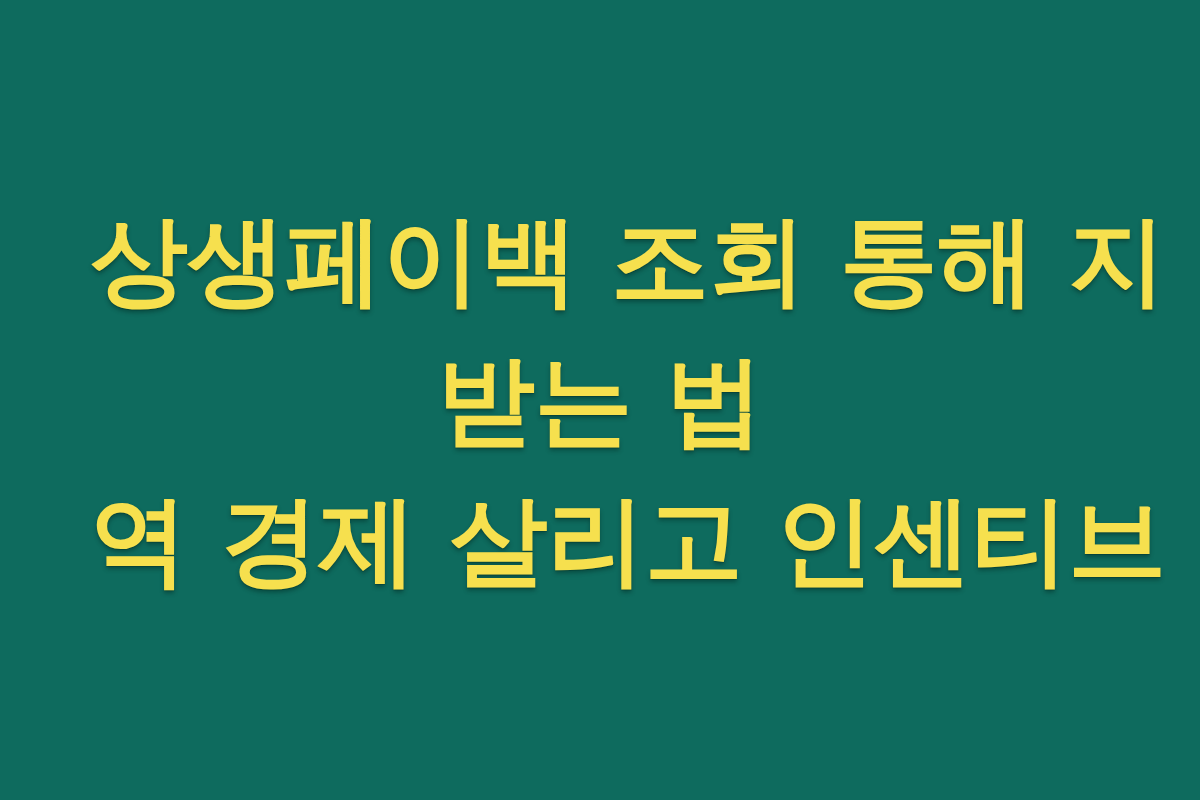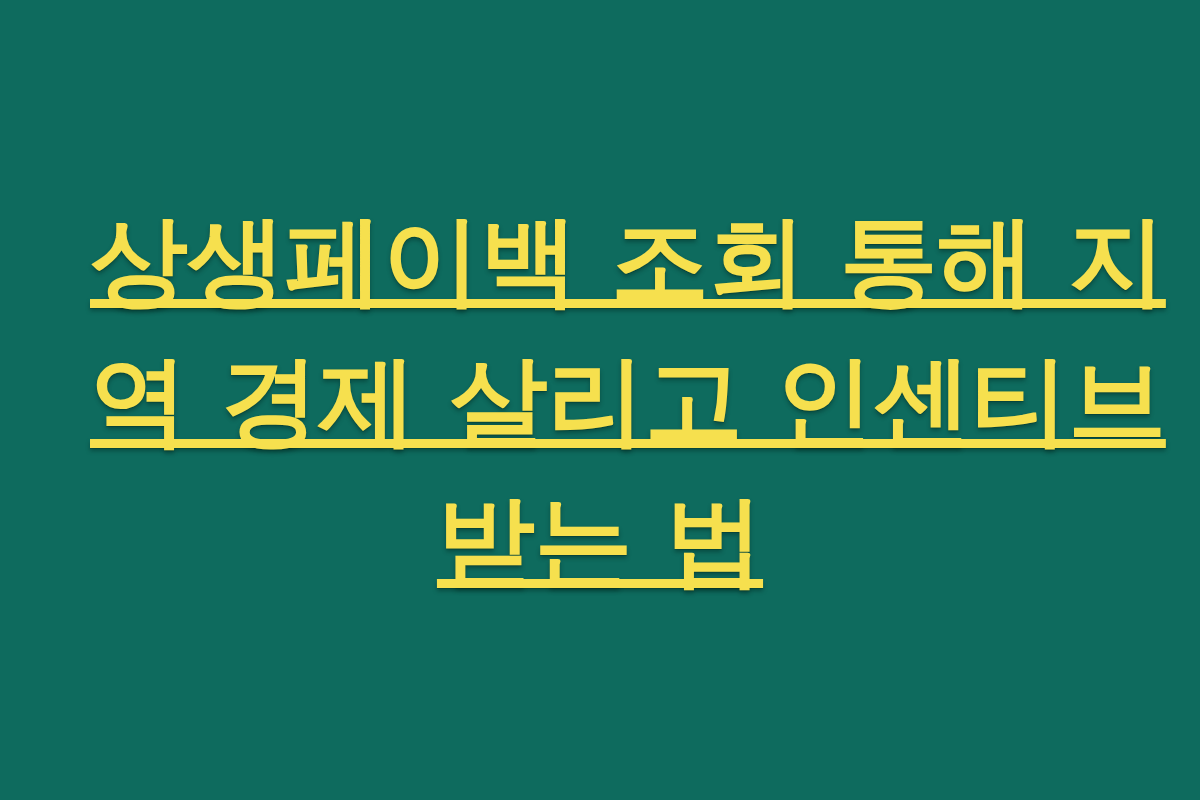--- a/index.html
+++ b/index.html
@@ -48,30 +48,29 @@
     text-shadow:
       0 3px 4px rgba(0, 40, 34, 0.45),
       0 1px 0 rgba(0, 40, 34, 0.28);
     -webkit-font-smoothing: antialiased;
   }
 
   
   .headline .line {
     display: block;
     white-space: nowrap;
-    text-decoration: underline;
   }
 </style>
 </head>
 <body>
 
 <div class="banner" style="background-color: rgb(14, 107, 94);">
 
   <div class="headline-wrap">
 
     <h1 class="headline" style="color: rgb(246, 224, 78);">
       <span class="line">상생페이백 조회 통해 지</span>
+      <span class="line">받는 법</span>
       <span class="line">역 경제 살리고 인센티브</span>
-      <span class="line">받는 법</span>
     </h1>
 
   </div>
 </div>
 
 </body></html>

